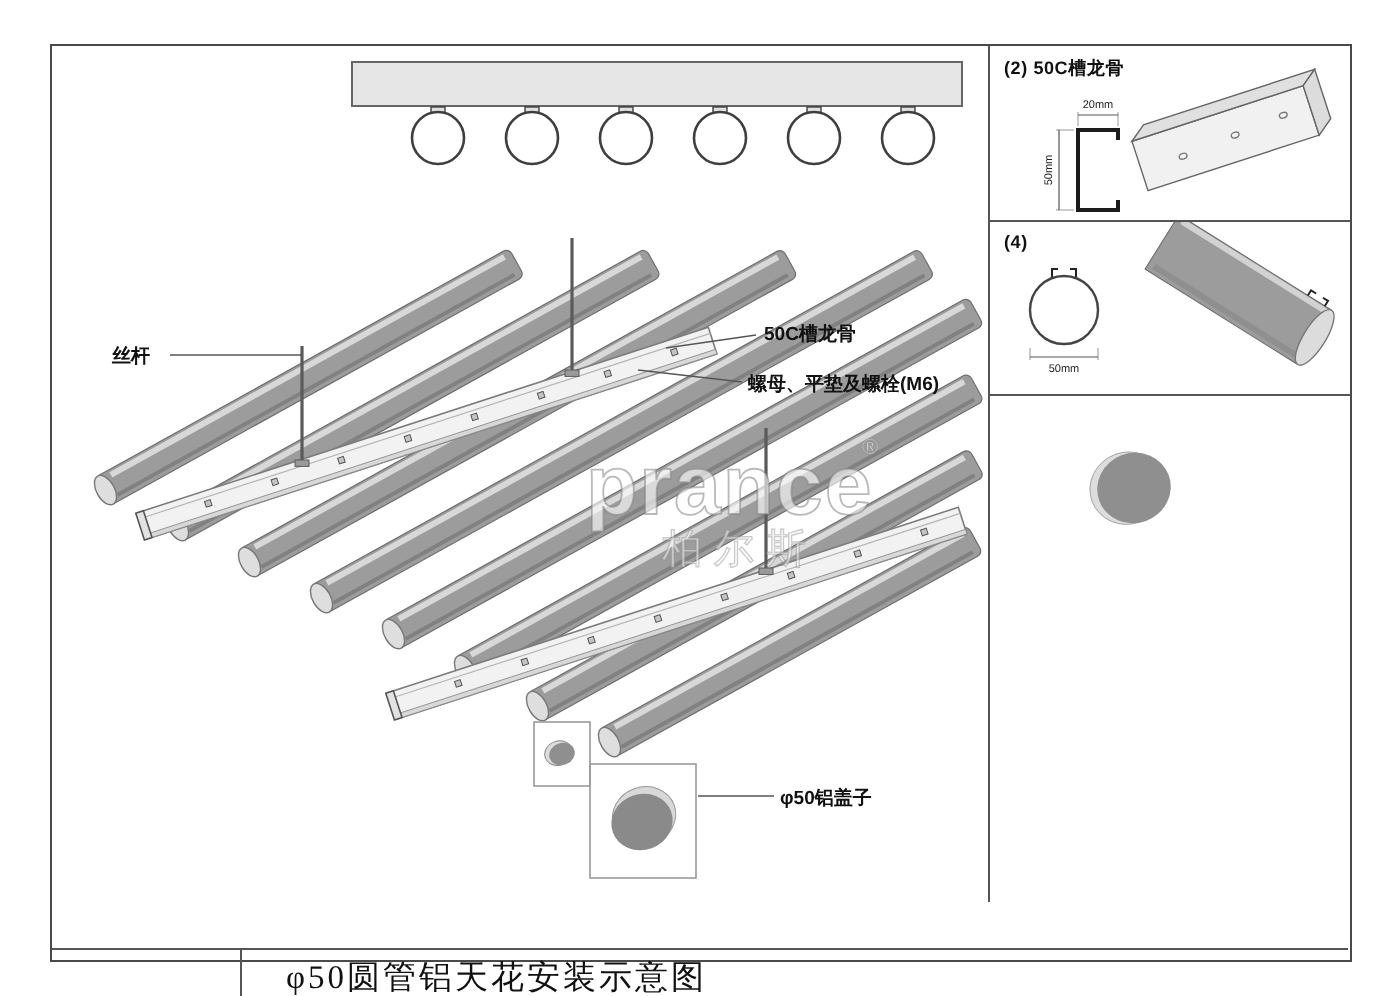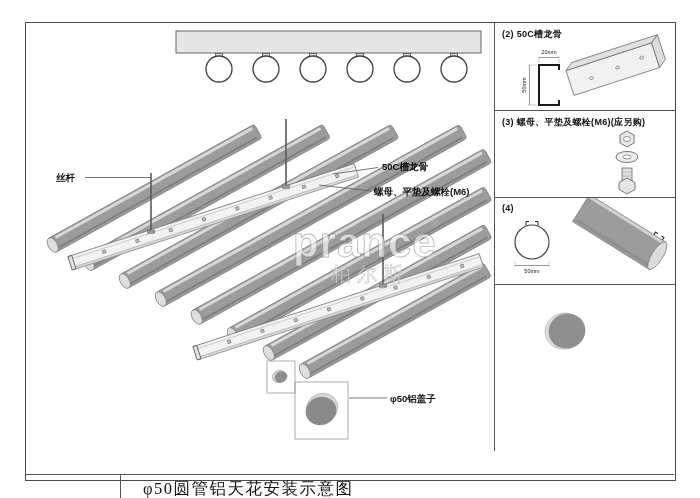--- a/index.html
+++ b/index.html
@@ -217,41 +217,20 @@
             <rect x="0" y="-13" width="90" height="26" fill="#f1f1f1"></rect>
             <polygon points="0,-13 90,-13 98,-19 8,-19" fill="#e0e0e0"></polygon>
             <polygon points="90,-13 98,-19 98,7 90,13" fill="#dcdcdc"></polygon>
             <ellipse cx="22" cy="2" rx="2" ry="1.4" fill="none" stroke="#777"></ellipse>
             <ellipse cx="50" cy="0" rx="2" ry="1.4" fill="none" stroke="#777"></ellipse>
             <ellipse cx="76" cy="-2" rx="2" ry="1.4" fill="none" stroke="#777"></ellipse>
           </g>
         </svg>
       </div>
 
-      <div class="cell c3">
-        <div class="cell-header">(3) 螺母、平垫及螺栓(M6)(应另购)</div>
-        <svg width="181" height="87" viewBox="0 0 181 87">
-          <g transform="translate(132,28)">
-            <polygon points="-7,-4 0,-8 7,-4 7,4 0,8 -7,4" fill="#e8e8e8" stroke="#555" stroke-width="0.8"></polygon>
-            <ellipse cx="0" cy="0" rx="3.5" ry="2.5" fill="#fff" stroke="#555" stroke-width="0.6"></ellipse>
-          </g>
-          <g transform="translate(132,46)">
-            <ellipse cx="0" cy="0" rx="11" ry="5.5" fill="#eeeeee" stroke="#555" stroke-width="0.8"></ellipse>
-            <ellipse cx="0" cy="0" rx="4" ry="2" fill="#fff" stroke="#555" stroke-width="0.6"></ellipse>
-          </g>
-          <g>
-            <rect x="127" y="57" width="10" height="20" fill="#e0e0e0" stroke="#555" stroke-width="0.7"></rect>
-            <line x1="127" y1="61" x2="137" y2="61" stroke="#999" stroke-width="0.5"></line>
-            <line x1="127" y1="65" x2="137" y2="65" stroke="#999" stroke-width="0.5"></line>
-            <line x1="127" y1="69" x2="137" y2="69" stroke="#999" stroke-width="0.5"></line>
-            <line x1="127" y1="73" x2="137" y2="73" stroke="#999" stroke-width="0.5"></line>
-            <polygon points="124,75.5 132,71 140,75.5 140,82.5 132,87 124,82.5" fill="#e5e5e5" stroke="#555" stroke-width="0.8" transform="translate(0,-4)"></polygon>
-          </g>
-        </svg>
-      </div>
 
       <div class="cell c4">
         <div class="cell-header">(4)</div>
         <svg width="181" height="87" viewBox="0 0 181 87">
           <circle cx="37" cy="44" r="17" fill="#fff" stroke="#444" stroke-width="1.2"></circle>
           <path d="M31,27.5 l0,-4 l3,0 M43,27.5 l0,-4 l-3,0" fill="none" stroke="#222" stroke-width="1"></path>
           <line x1="20" y1="63" x2="20" y2="69" stroke="#999" stroke-width="0.5"></line>
           <line x1="54" y1="63" x2="54" y2="69" stroke="#999" stroke-width="0.5"></line>
           <line x1="20" y1="67.5" x2="54" y2="67.5" stroke="#555" stroke-width="0.6"></line>
           <text x="37" y="75" font-size="5.5" text-anchor="middle" fill="#222">50mm</text>

